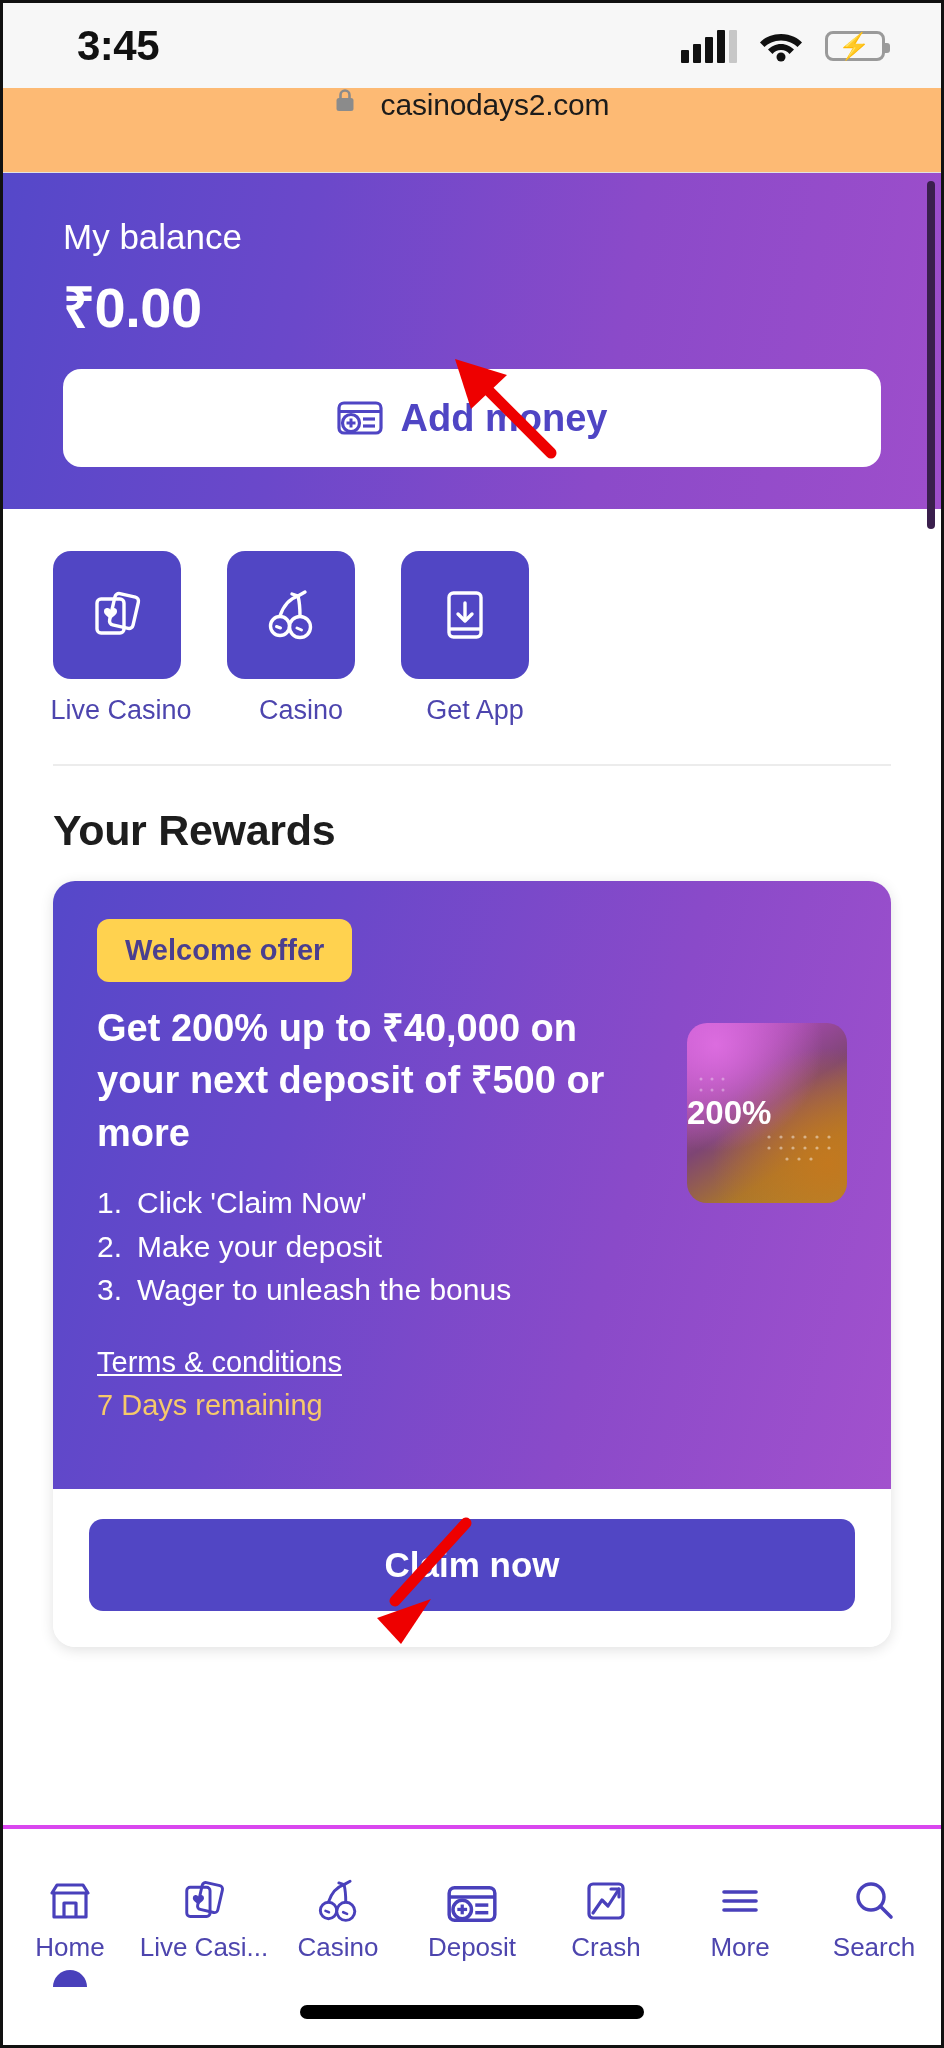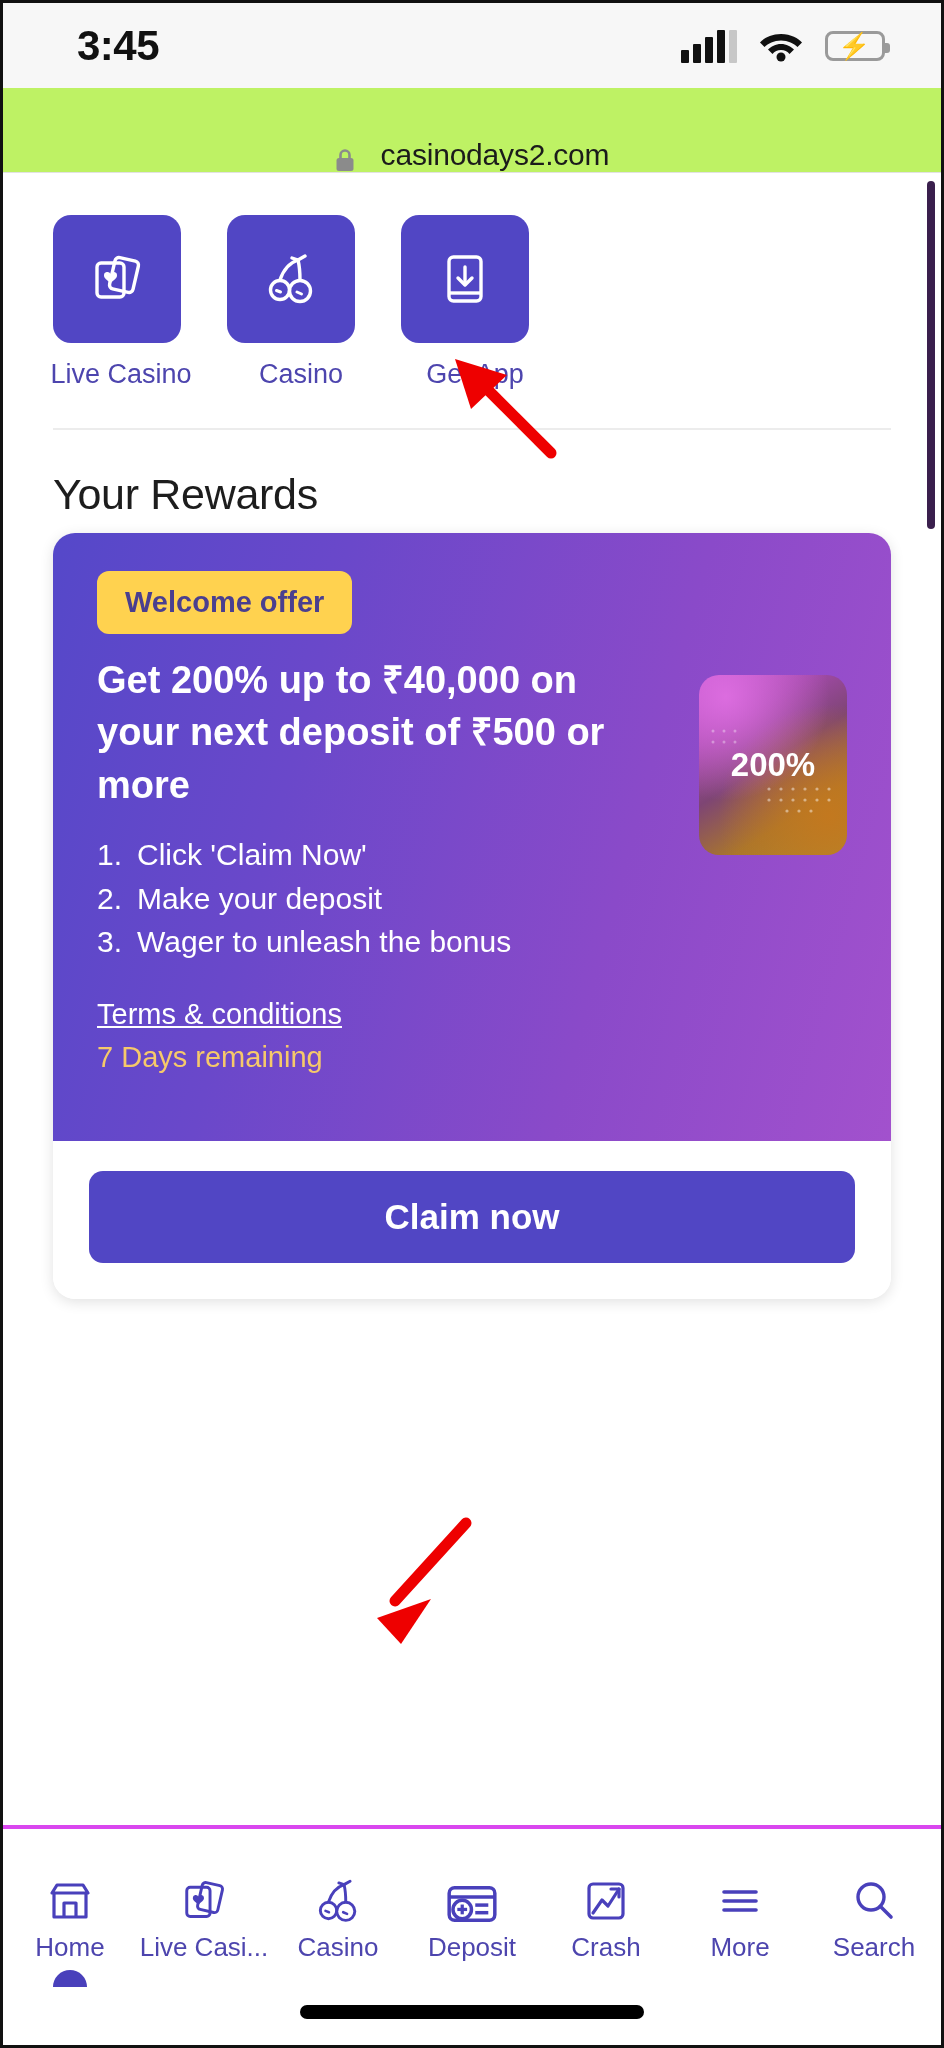--- a/index.html
+++ b/index.html
@@ -69,23 +69,23 @@
   }
   .bolt {
     position: absolute; left: 50%; top: 50%;
     transform: translate(-50%,-50%);
     font-size: 26px; line-height: 1; color: #111;
   }
 
   
   .urlbar {
     height: 85px;
-    background: #bef264;
+    background: #fdba74;
     display: flex;
-    align-items: flex-end;
+    align-items: flex-start;
     justify-content: center;
     gap: 26px;
     border-bottom: 1px solid #e2e2e2;
   }
   .url-text {
     font-size: 30px;
     color: #1b1b1b;
     letter-spacing: -0.2px;
   }
   .lock-ic { display:block; width: 20px; height: 24px; }
@@ -148,23 +148,23 @@
   .tile:nth-child(1) .tile-label { margin-left: -12px; }
 
   .divider {
     margin: 38px 50px 0 50px;
     height: 2px;
     background: #ececec;
   }
 
   
   .rewards-title {
-    margin: 40px 0 14px 50px;
+    margin: 40px 0 26px 50px;
     font-size: 43px;
-    font-weight: 400;
+    font-weight: 700;
     color: #1d1d1d;
     letter-spacing: -0.3px;
   }
 
   .reward-card {
     position: relative;
     margin: 0 50px;
     background: #ffffff;
     border-radius: 22px;
     box-shadow: 0 3px 14px rgba(0,0,0,0.12);
@@ -218,28 +218,28 @@
   .days-left {
     margin-top: 10px;
     font-size: 29px;
     color: #f6c96a;
   }
 
   .promo-thumb {
     position: absolute;
     right: 44px;
     top: 142px;
-    width: 148px;
+    width: 160px;
     height: 180px;
     border-radius: 20px;
     background:
       radial-gradient(circle at 18% 12%, rgba(222,110,225,0.95) 0%, rgba(185,75,195,0) 52%),
       radial-gradient(circle at 88% 78%, rgba(196,120,30,0.95) 0%, rgba(160,95,25,0) 58%),
       linear-gradient(148deg, #c255cf 0%, #a14aa8 26%, #7e4574 48%, #a9762c 74%, #b08a2e 100%);
-    display: flex; align-items: center; justify-content: center;
+    display: flex; align-items: center; justify-content: flex-start;
     overflow: hidden;
   }
   .promo-thumb .pct {
     font-size: 33px; font-weight: 700; color: #fff;
     position: relative; z-index: 2;
   }
   .thumb-dots {
     position: absolute; right: 10px; bottom: 38px;
     width: 72px; height: 32px; z-index: 1; opacity: .45;
   }
@@ -353,20 +353,38 @@
   <div class="urlbar">
     <span class="lock-ic">
       <svg width="20" height="24" viewBox="0 0 20 24">
         <rect x="1.5" y="10" width="17" height="13" rx="2.5" fill="#8b8b8b"></rect>
         <path d="M5.5 10.5 V7 a4.5 4.5 0 0 1 9 0 V10.5" fill="none" stroke="#8b8b8b" stroke-width="2.6"></path>
       </svg>
     </span>
     <span class="url-text">casinodays2.com</span>
   </div>
 
+  <div class="balance">
+    <div class="balance-label">My balance</div>
+    <div class="balance-amount">₹0.00</div>
+    <button class="add-money-btn">
+      <span>
+        <svg width="46" height="40" viewBox="0 0 46 40">
+          <rect x="2" y="5" width="42" height="30" rx="5" fill="none" stroke="#4f45c4" stroke-width="3.2"></rect>
+          <line x1="2" y1="13.5" x2="44" y2="13.5" stroke="#4f45c4" stroke-width="3.2"></line>
+          <line x1="26" y1="21" x2="38" y2="21" stroke="#4f45c4" stroke-width="3.2"></line>
+          <line x1="26" y1="28" x2="38" y2="28" stroke="#4f45c4" stroke-width="3.2"></line>
+          <circle cx="14" cy="25" r="8.5" fill="#fff" stroke="#4f45c4" stroke-width="3.2"></circle>
+          <line x1="14" y1="20.5" x2="14" y2="29.5" stroke="#4f45c4" stroke-width="3"></line>
+          <line x1="9.5" y1="25" x2="18.5" y2="25" stroke="#4f45c4" stroke-width="3"></line>
+        </svg>
+      </span>
+      <span class="lbl">Add money</span>
+    </button>
+  </div>
 
   <div class="tiles-wrap">
     <div class="tiles">
 
       <div class="tile">
         <div class="tile-box">
           <span>
             <svg width="58" height="58" viewBox="0 0 58 58">
               <rect x="24" y="9" width="24" height="32" rx="4" transform="rotate(13 36 25)" fill="none" stroke="#fff" stroke-width="3.4"></rect>
               <rect x="9" y="13" width="27" height="34" rx="4" fill="none" stroke="#fff" stroke-width="3.4"></rect>

